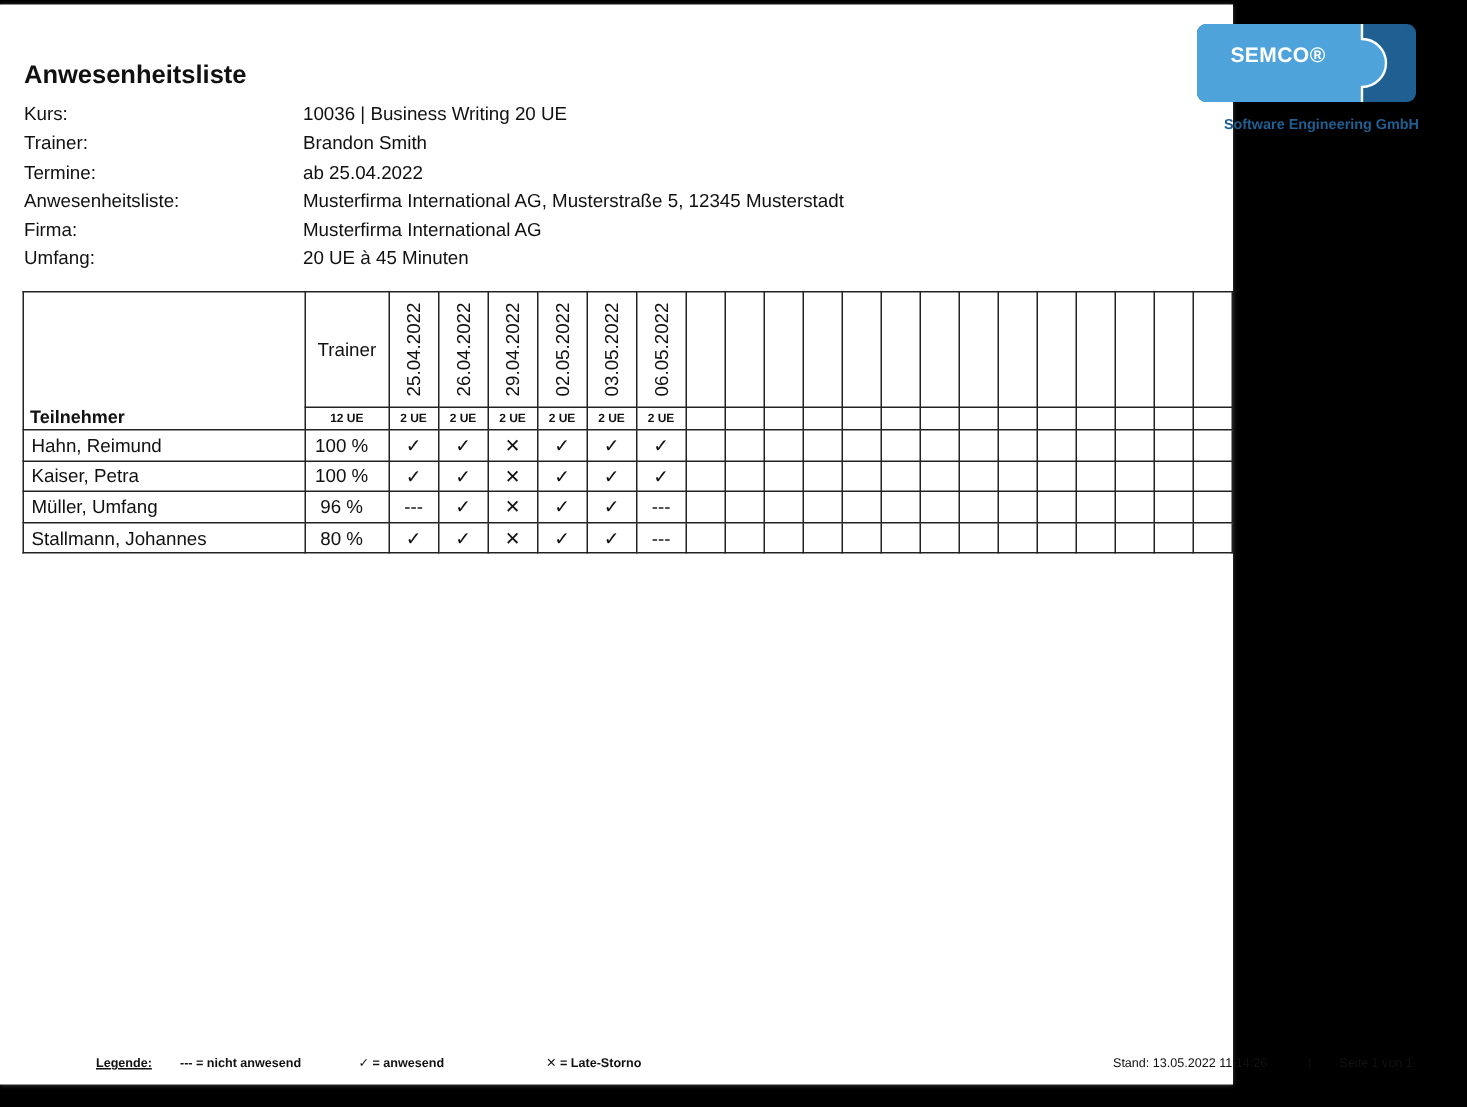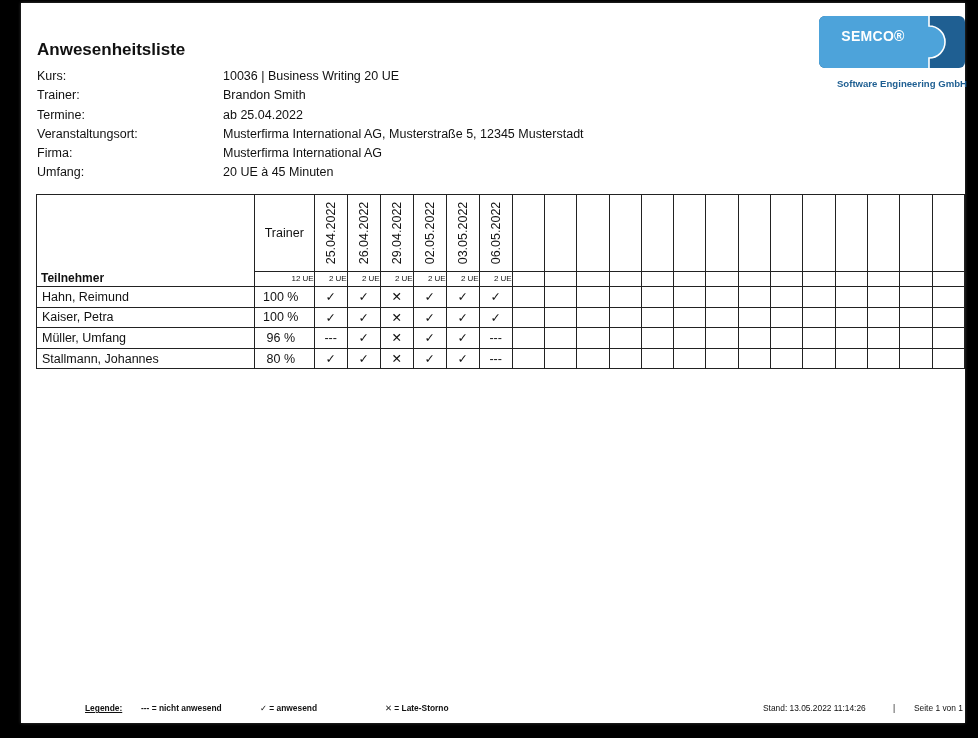--- a/index.html
+++ b/index.html
@@ -1,37 +1,37 @@
 <!DOCTYPE html>
 <html><head>
 <meta charset="utf-8">
 <style>
   html, body { margin:0; padding:0; }
   body { width:978px; height:738px; background:#000; position:relative; overflow:hidden;
          font-family:"Liberation Sans", "DejaVu Sans", sans-serif; color:#111; }
-  .page { position:absolute; left:21px; top:3px; width:944px; height:720px; background:#fff;
+  .page { position:absolute; left:0; top:3px; width:822px; height:720px; background:#fff;
           box-shadow: 0 0 3px rgba(255,255,255,0.25); }
   .title { position:absolute; left:16px; top:37px; font-size:17px; font-weight:bold; color:#111; }
   .meta { position:absolute; left:16px; top:64px; font-size:12.5px; }
   .meta-row { height:19.3px; line-height:19.3px; position:relative; white-space:nowrap; }
   .meta-label { position:absolute; left:0; }
   .meta-value { position:absolute; left:186px; }
 
   .logo { position:absolute; left:798px; top:13px; width:148px; height:76px; }
   .logo-box { position:absolute; left:0; top:0; width:146px; height:52px; }
   .logo-text { position:absolute; left:0; top:12px; width:108px; text-align:center; color:#fff;
                font-weight:bold; font-size:14px; letter-spacing:0.3px; }
   .logo-sub { position:absolute; left:0; top:62px; width:148px; text-align:right; color:#1f5f92;
               font-weight:bold; font-size:9.6px; white-space:nowrap; }
 
   table.grid { position:absolute; left:15px; top:191px; border-collapse:collapse; table-layout:fixed; }
   table.grid td { border:1px solid #222; padding:0; font-size:12.5px; height:19.6px; overflow:hidden; }
   table.grid td.alt { border-left-color:#777; }
   tr.hdr td { height:76px; vertical-align:middle; }
-  tr.ue td { height:14px; font-size:8px; font-weight:normal; text-align:right; line-height:14px; }
+  tr.ue td { height:14px; font-size:8px; font-weight:bold; text-align:center; line-height:14px; }
   td.name-h { vertical-align:bottom !important; font-weight:bold; padding-left:4px !important; padding-bottom:1px !important; font-size:12px !important; }
   td.gesamt-h { text-align:center; font-size:12.5px; }
   .vdate { display:block; width:32px; height:74px; position:relative; }
   .vdate span { position:absolute; left:50%; top:50%; transform:translate(-50%,-50%) rotate(-90deg);
                 white-space:nowrap; font-size:12.5px; }
   td.nm { padding-left:5px !important; }
   td.pct { text-align:center; padding-right:7px !important; }
   td.mk { text-align:center; font-size:13px; }
 
   .footer { position:absolute; top:700px; font-size:8.4px; font-weight:bold; white-space:nowrap; }
@@ -50,21 +50,21 @@
     </div>
     <div class="meta-row">
       <span class="meta-label">Trainer:</span>
       <span class="meta-value">Brandon Smith</span>
     </div>
     <div class="meta-row">
       <span class="meta-label">Termine:</span>
       <span class="meta-value">ab 25.04.2022</span>
     </div>
     <div class="meta-row">
-      <span class="meta-label">Veranstaltungsort:</span>
+      <span class="meta-label">Anwesenheitsliste:</span>
       <span class="meta-value">Musterfirma International AG, Musterstraße 5, 12345 Musterstadt</span>
     </div>
     <div class="meta-row">
       <span class="meta-label">Firma:</span>
       <span class="meta-value">Musterfirma International AG</span>
     </div>
     <div class="meta-row">
       <span class="meta-label">Umfang:</span>
       <span class="meta-value">20 UE à 45 Minuten</span>
     </div>

